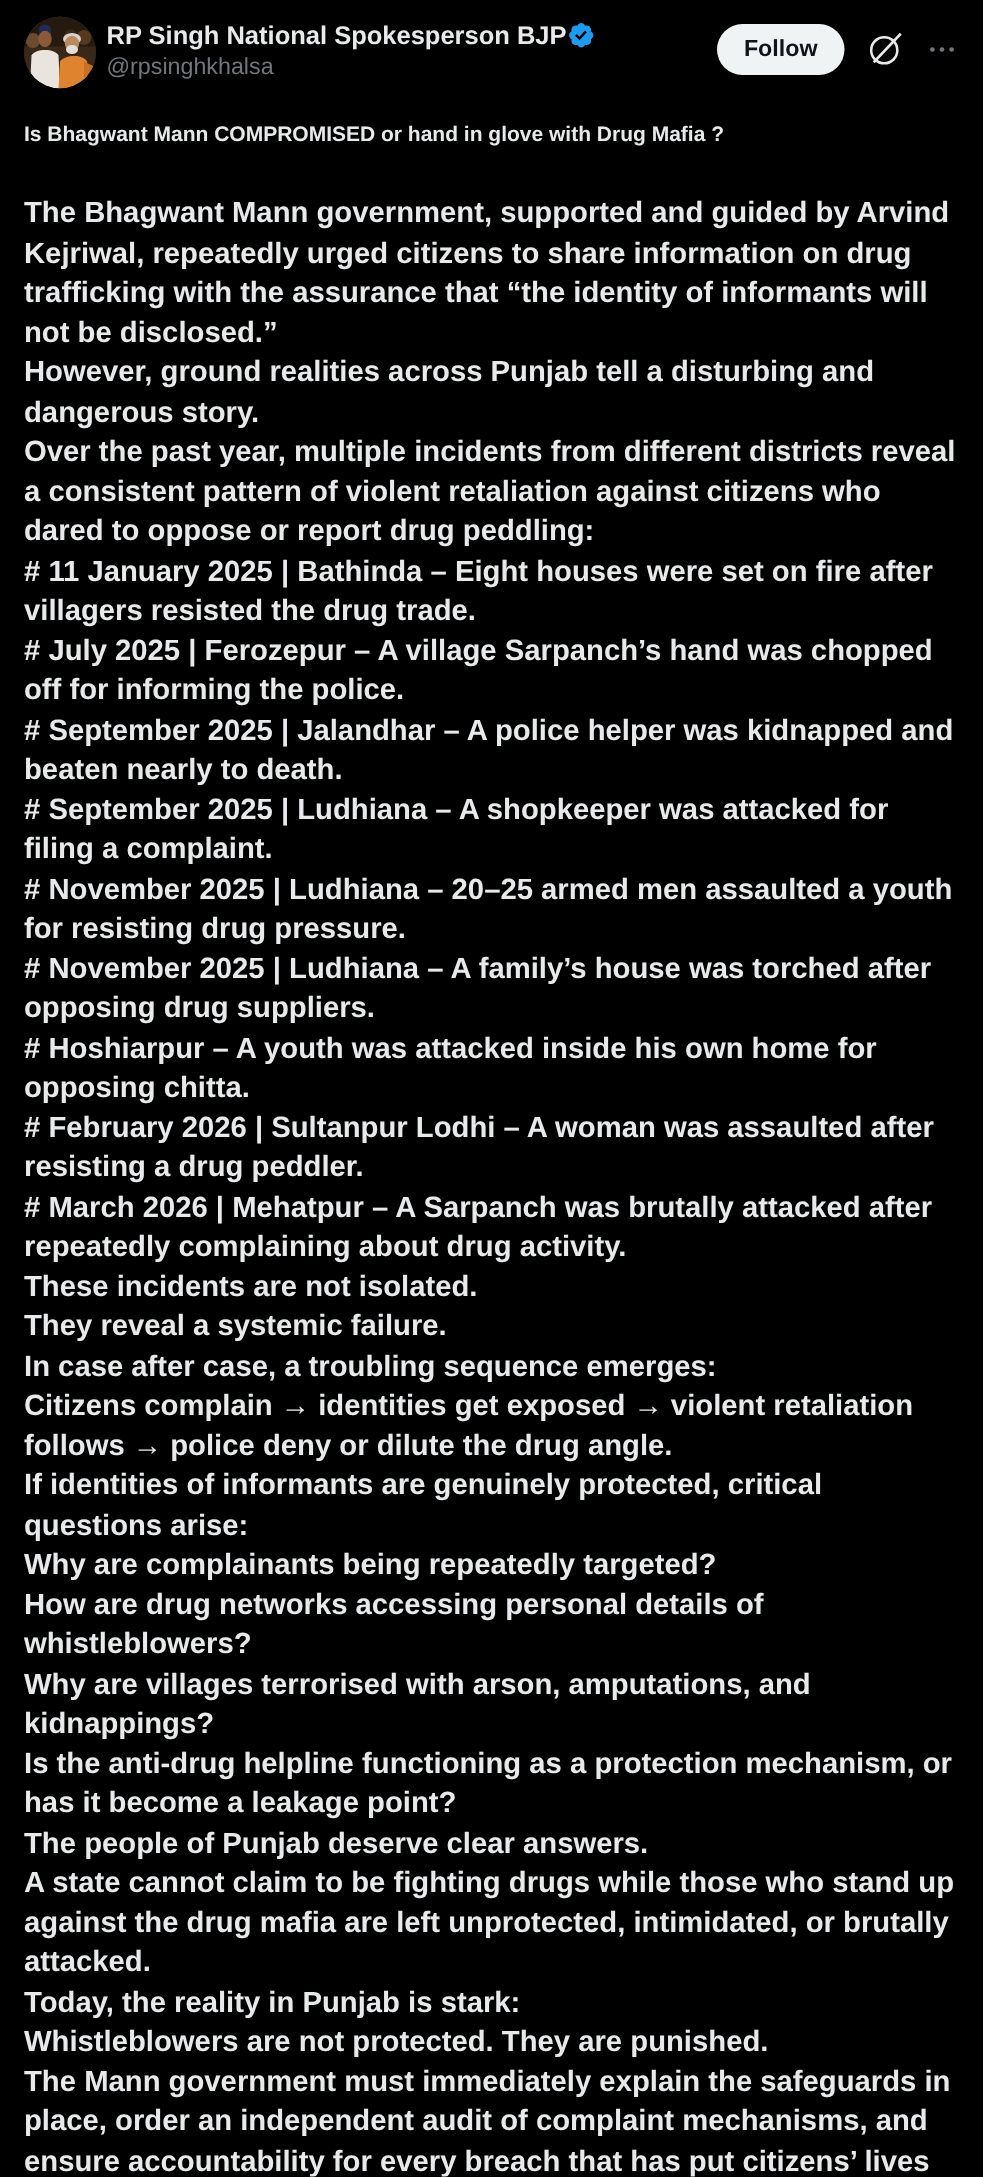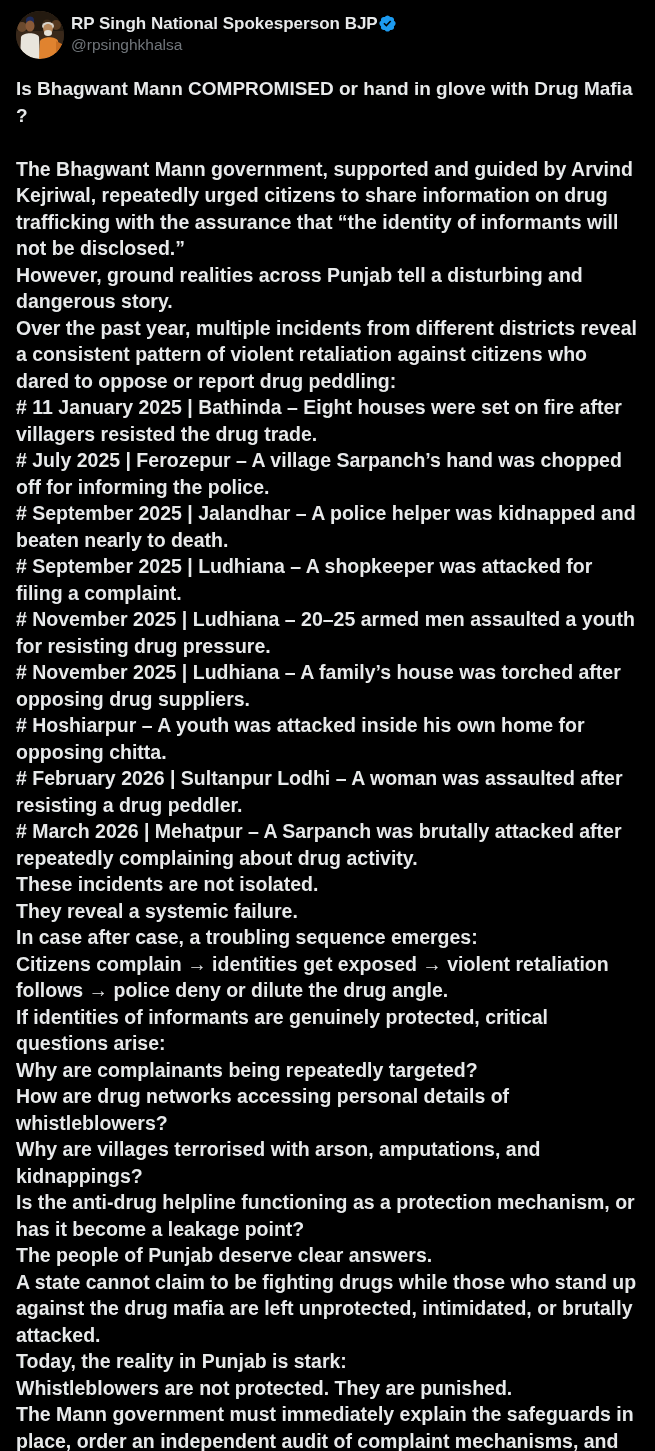--- a/index.html
+++ b/index.html
@@ -35,21 +35,21 @@
   .header-actions{margin-left:auto;display:flex;align-items:center;gap:15px;padding-top:5px;}
   .follow-btn{
     border:none;outline:none;cursor:pointer;
     background:var(--follow-bg);color:var(--follow-text);
     font-family:inherit;font-size:15.5px;font-weight:700;
     height:34px;padding:0 18px;border-radius:17px;line-height:34px;
   }
   .icon-btn{display:inline-flex;align-items:center;justify-content:center;cursor:pointer;background:none;border:none;}
   .tweet-text{margin-top:17px;width:623px;}
   .headline{
-    font-size:19px;font-weight:700;line-height:26.5px;color:var(--text-primary);
+    font-size:14px;font-weight:700;line-height:26.5px;color:var(--text-primary);
     margin-bottom:26.5px;
   }
   .body-text{
     font-size:19.5px;line-height:26.5px;color:var(--text-primary);
     white-space:pre-wrap;word-wrap:break-word;font-weight:bold;
   }
   .hashtag-line{font-size:19.5px;line-height:26.5px;color:var(--text-primary);}
   .hashtag{color:var(--accent-blue);text-decoration:none;cursor:pointer;margin-top:14px;}
 </style>
 </head>
@@ -89,20 +89,36 @@
         <span class="display-name">RP Singh National Spokesperson BJP</span>
         <span class="verified">
           <svg viewBox="0 0 24 24" width="19" height="19">
             <path fill="#1d9bf0" d="M22.25 12c0-1.43-.88-2.67-2.19-3.34.46-1.39.2-2.9-.81-3.91s-2.52-1.27-3.91-.81c-.66-1.31-1.91-2.19-3.34-2.19s-2.67.88-3.33 2.19c-1.4-.46-2.91-.2-3.92.81s-1.26 2.52-.8 3.91c-1.31.67-2.2 1.91-2.2 3.34s.89 2.67 2.2 3.34c-.46 1.39-.21 2.9.8 3.91s2.52 1.26 3.91.81c.67 1.31 1.91 2.19 3.34 2.19s2.68-.88 3.34-2.19c1.39.45 2.9.2 3.91-.81s1.27-2.52.81-3.91c1.31-.67 2.19-1.91 2.19-3.34zm-11.71 4.2L6.8 12.46l1.41-1.42 2.26 2.26 4.8-5.23 1.47 1.36-6.2 6.77z"></path>
           </svg>
         </span>
       </div>
       <div class="handle">@rpsinghkhalsa</div>
     </div>
 
+    <div class="header-actions">
+      <button class="follow-btn">Follow</button>
+      <span class="icon-btn">
+        <svg viewBox="0 0 24 24" width="24" height="24" fill="none" stroke="#e7e9ea" stroke-width="1.7">
+          <circle cx="11.5" cy="12.5" r="8.7"></circle>
+          <line x1="4.5" y1="20.5" x2="22.5" y2="1.5"></line>
+        </svg>
+      </span>
+      <span class="icon-btn">
+        <svg viewBox="0 0 24 24" width="22" height="22" fill="#71767b">
+          <circle cx="5" cy="12" r="1.7"></circle>
+            <circle cx="12" cy="12" r="1.7"></circle>
+            <circle cx="19" cy="12" r="1.7"></circle>
+        </svg>
+      </span>
+    </div>
 
   </div>
 
   <div class="tweet-text">
     <div class="headline">Is Bhagwant Mann COMPROMISED or hand in glove with Drug Mafia ?</div>
     <div class="body-text">The Bhagwant Mann government, supported and guided by Arvind Kejriwal, repeatedly urged citizens to share information on drug trafficking with the assurance that “the identity of informants will not be disclosed.”
 However, ground realities across Punjab tell a disturbing and dangerous story.
 Over the past year, multiple incidents from different districts reveal a consistent pattern of violent retaliation against citizens who dared to oppose or report drug peddling:
 # 11 January 2025 | Bathinda – Eight houses were set on fire after villagers resisted the drug trade.
 # July 2025 | Ferozepur – A village Sarpanch’s hand was chopped off for informing the police.

